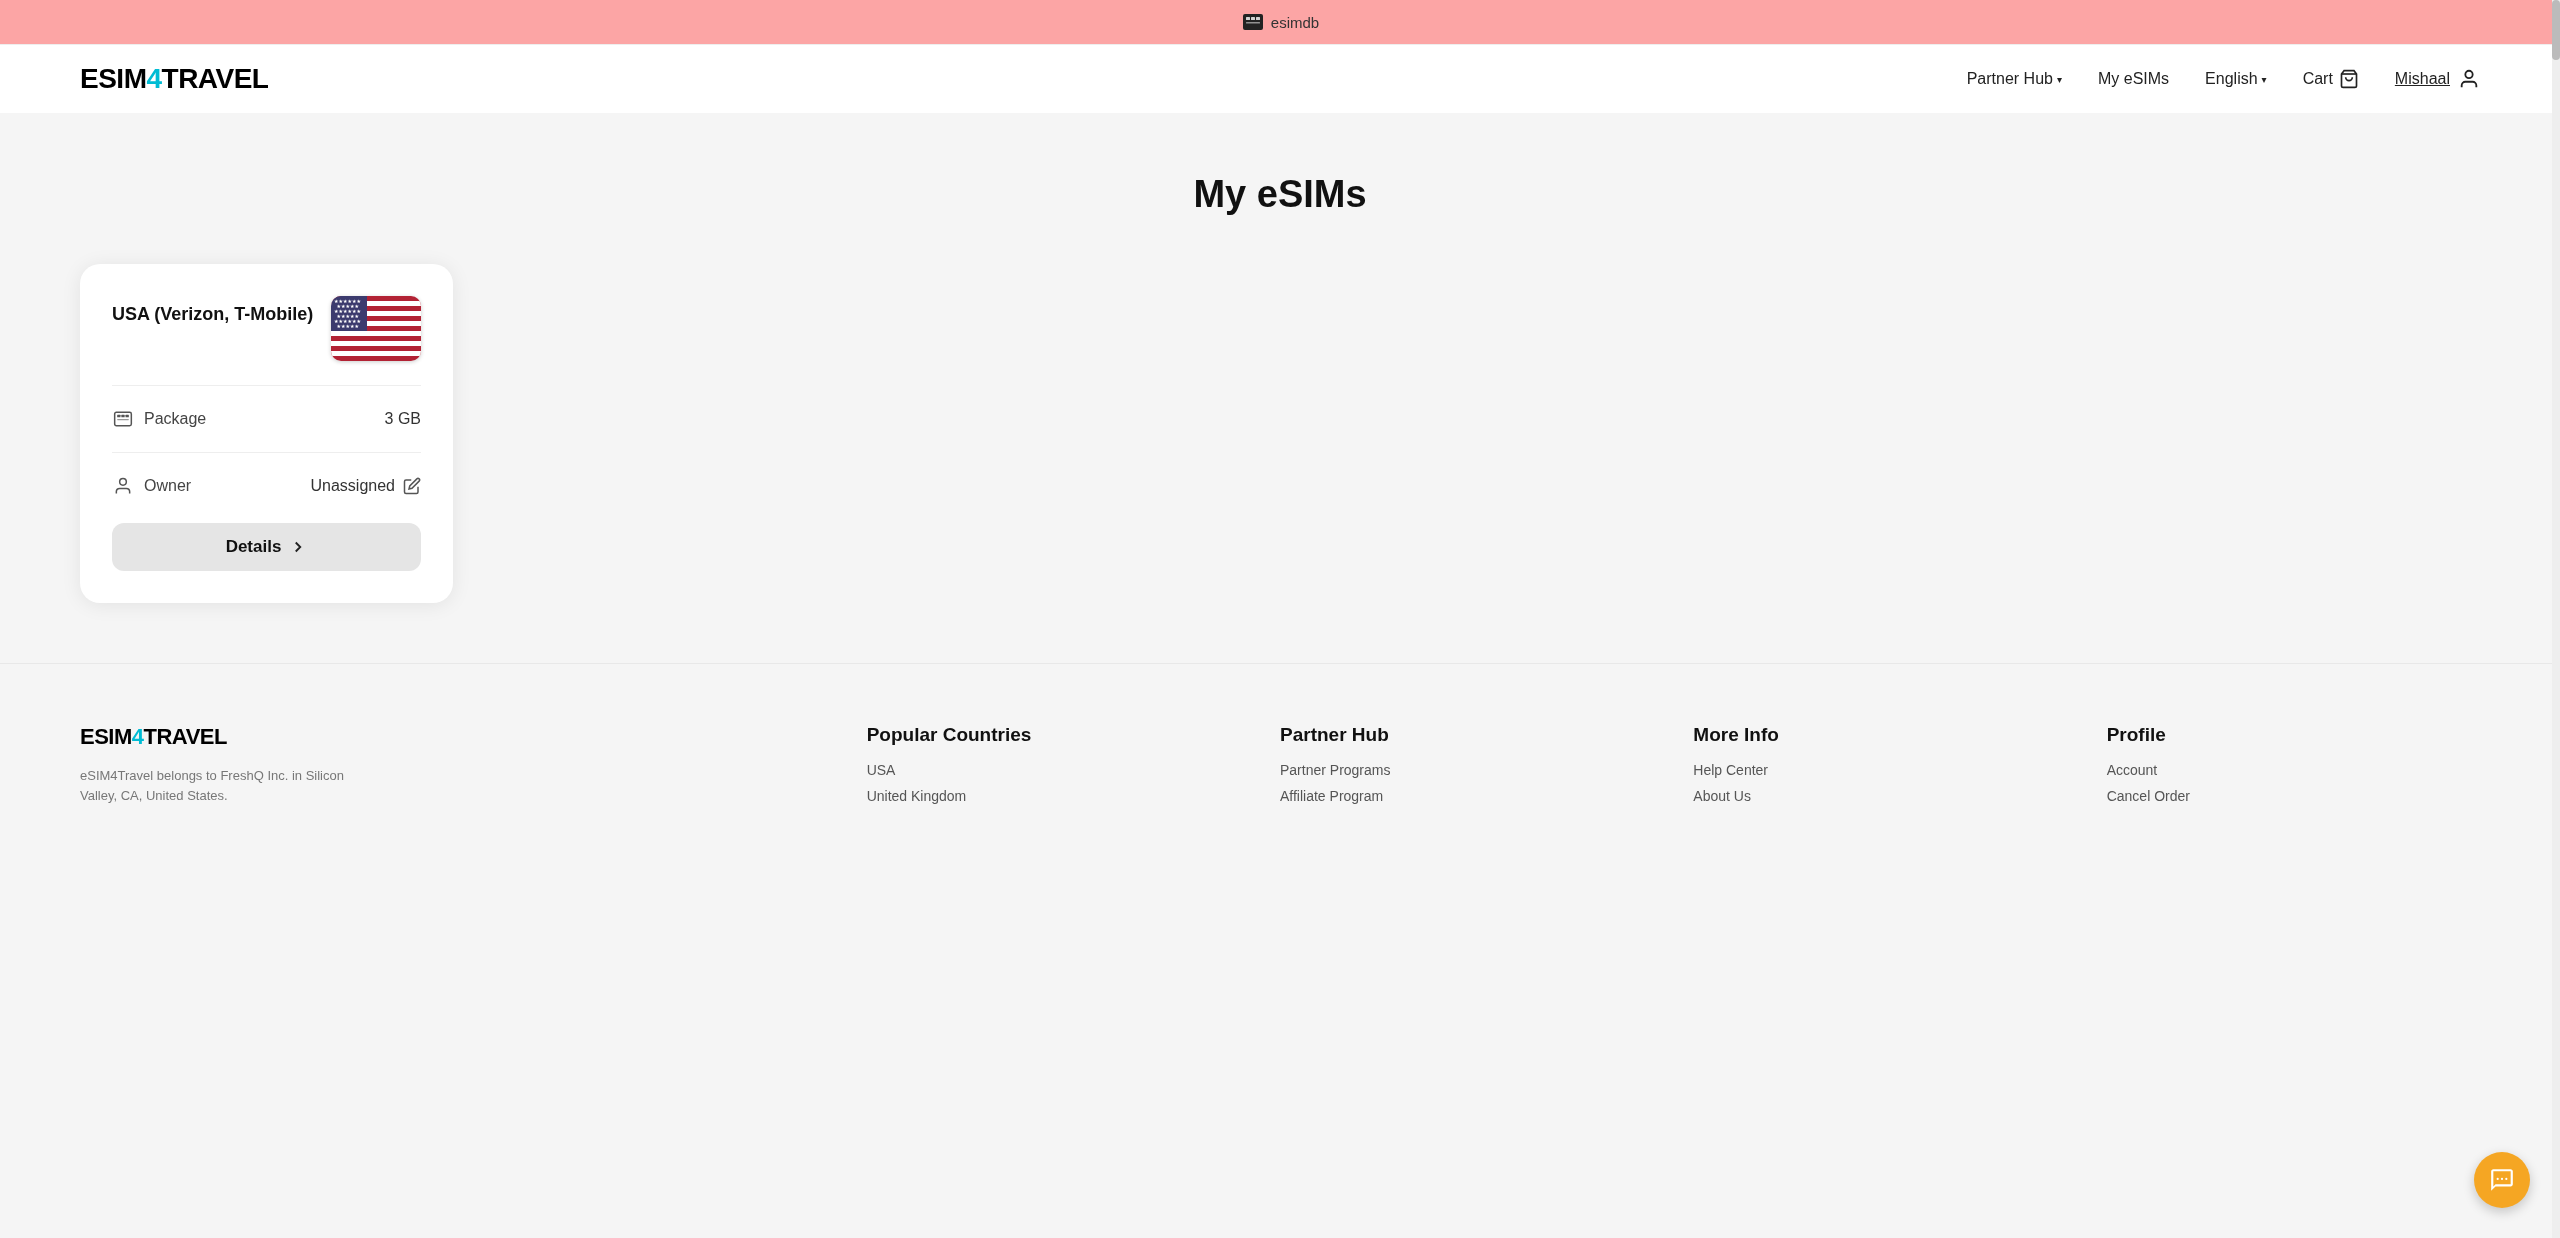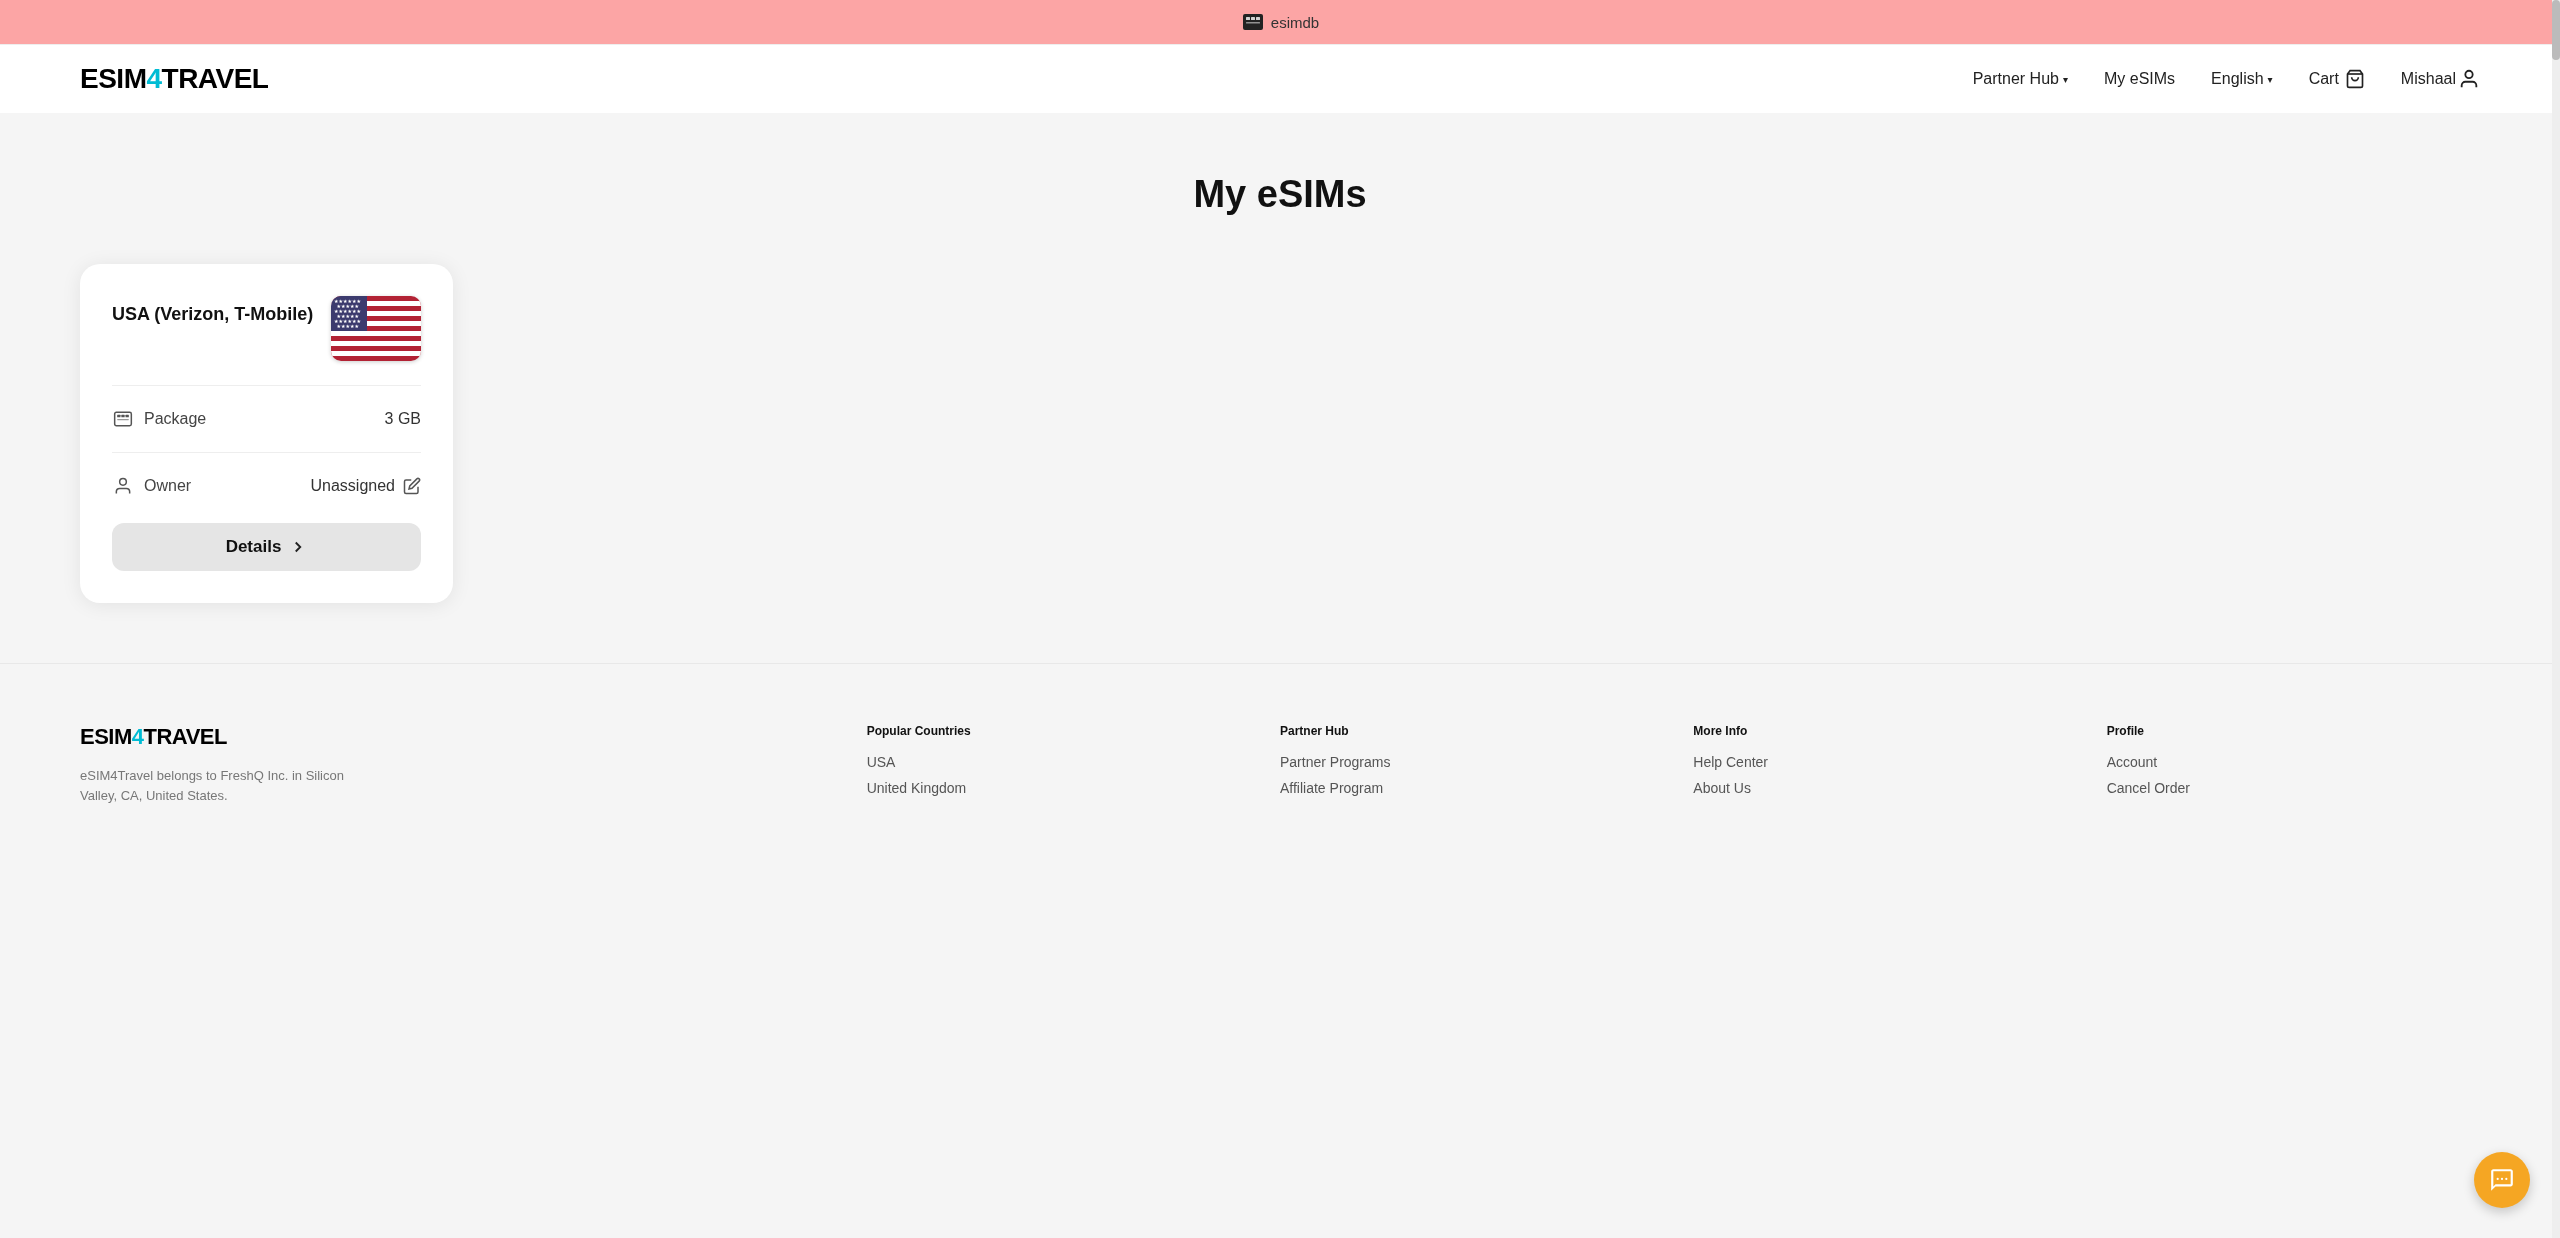--- a/index.html
+++ b/index.html
@@ -59,21 +59,22 @@
       cursor: pointer;
       font-weight: 400;
     }
     .nav-item .chevron {
       font-size: 10px;
     }
     .nav-item.cart-item {
       gap: 6px;
     }
     .nav-item.user-item {
-      gap: 2px;
+      gap: 8px;
+      text-decoration: underline;
     }
 
     
     .main-content {
       background: #f5f5f5;
       min-height: 500px;
       padding: 60px 80px;
     }
     .page-title {
       text-align: center;
@@ -181,21 +182,21 @@
       margin-bottom: 16px;
       display: block;
     }
     .footer-tagline {
       font-size: 13px;
       color: #777;
       line-height: 1.5;
       max-width: 280px;
     }
     .footer-col-title {
-      font-size: 12px;
+      font-size: 19px;
       font-weight: 600;
       color: #111;
       margin-bottom: 16px;
     }
     .footer-link {
       display: block;
       font-size: 14px;
       color: #555;
       text-decoration: none;
       margin-bottom: 10px;

